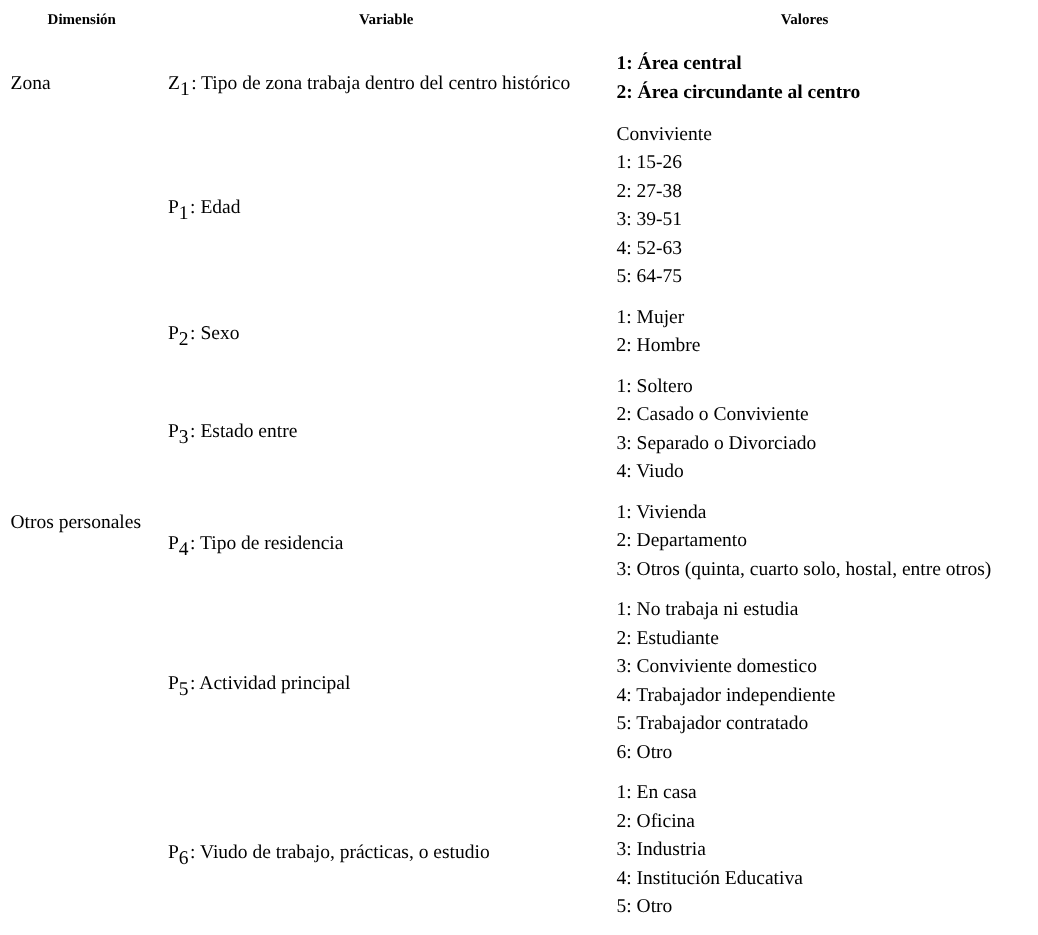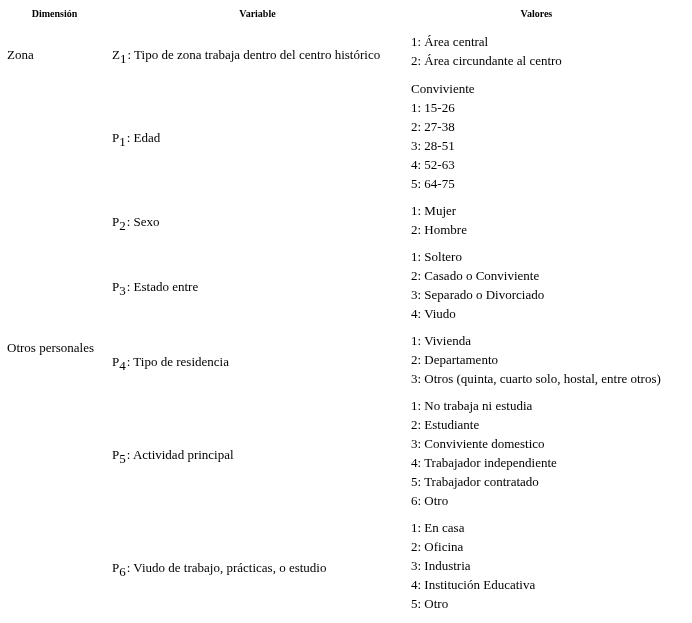--- a/index.html
+++ b/index.html
@@ -15,21 +15,21 @@
   th {
     font-weight: bold; font-size: 10px; text-align: center;
     padding: 2px 4px 13px 4px; vertical-align: top;
   }
   td { vertical-align: middle; padding: 0 4px; }
   td.dim { width: 96px; padding-left: 5px; white-space: nowrap; margin-left: 43px; }
   td.var { width: 292px; white-space: nowrap; padding-left: 5px; }
   td.val { white-space: nowrap; padding-left: 3px; padding-bottom: 6px; padding-top: 2px; }
   .v-line { line-height: 19px; display: block; }
   sub { font-size: 13px; vertical-align: -4px; line-height: 0; margin-right: 1px; }
-  tr.r-z1 td.val { padding-top: 0; padding-bottom: 7px; }
+  tr.r-z1 td.val { padding-top: 0; padding-bottom: 7px; font-weight: bold; }
 </style>
 </head>
 <body>
 
 <table>
   <thead>
     <tr>
       <th>Dimensión</th>
       <th>Variable</th>
       <th>Valores</th>
@@ -44,21 +44,21 @@
         <span class="v-line">2: Área circundante al centro</span>
       </td>
     </tr>
     <tr>
       <td class="dim" rowspan="6">Otros personales</td>
       <td class="var"><span>P</span><sub>1</sub><span>: Edad</span></td>
       <td class="val">
         <span class="v-line">Conviviente</span>
         <span class="v-line">1: 15-26</span>
         <span class="v-line">2: 27-38</span>
-        <span class="v-line">3: 28-51</span>
+        <span class="v-line">3: 39-51</span>
         <span class="v-line">4: 52-63</span>
         <span class="v-line">5: 64-75</span>
       </td>
     </tr>
     <tr>
       <td class="var"><span>P</span><sub>2</sub><span>: Sexo</span></td>
       <td class="val">
         <span class="v-line">1: Mujer</span>
         <span class="v-line">2: Hombre</span>
       </td>

